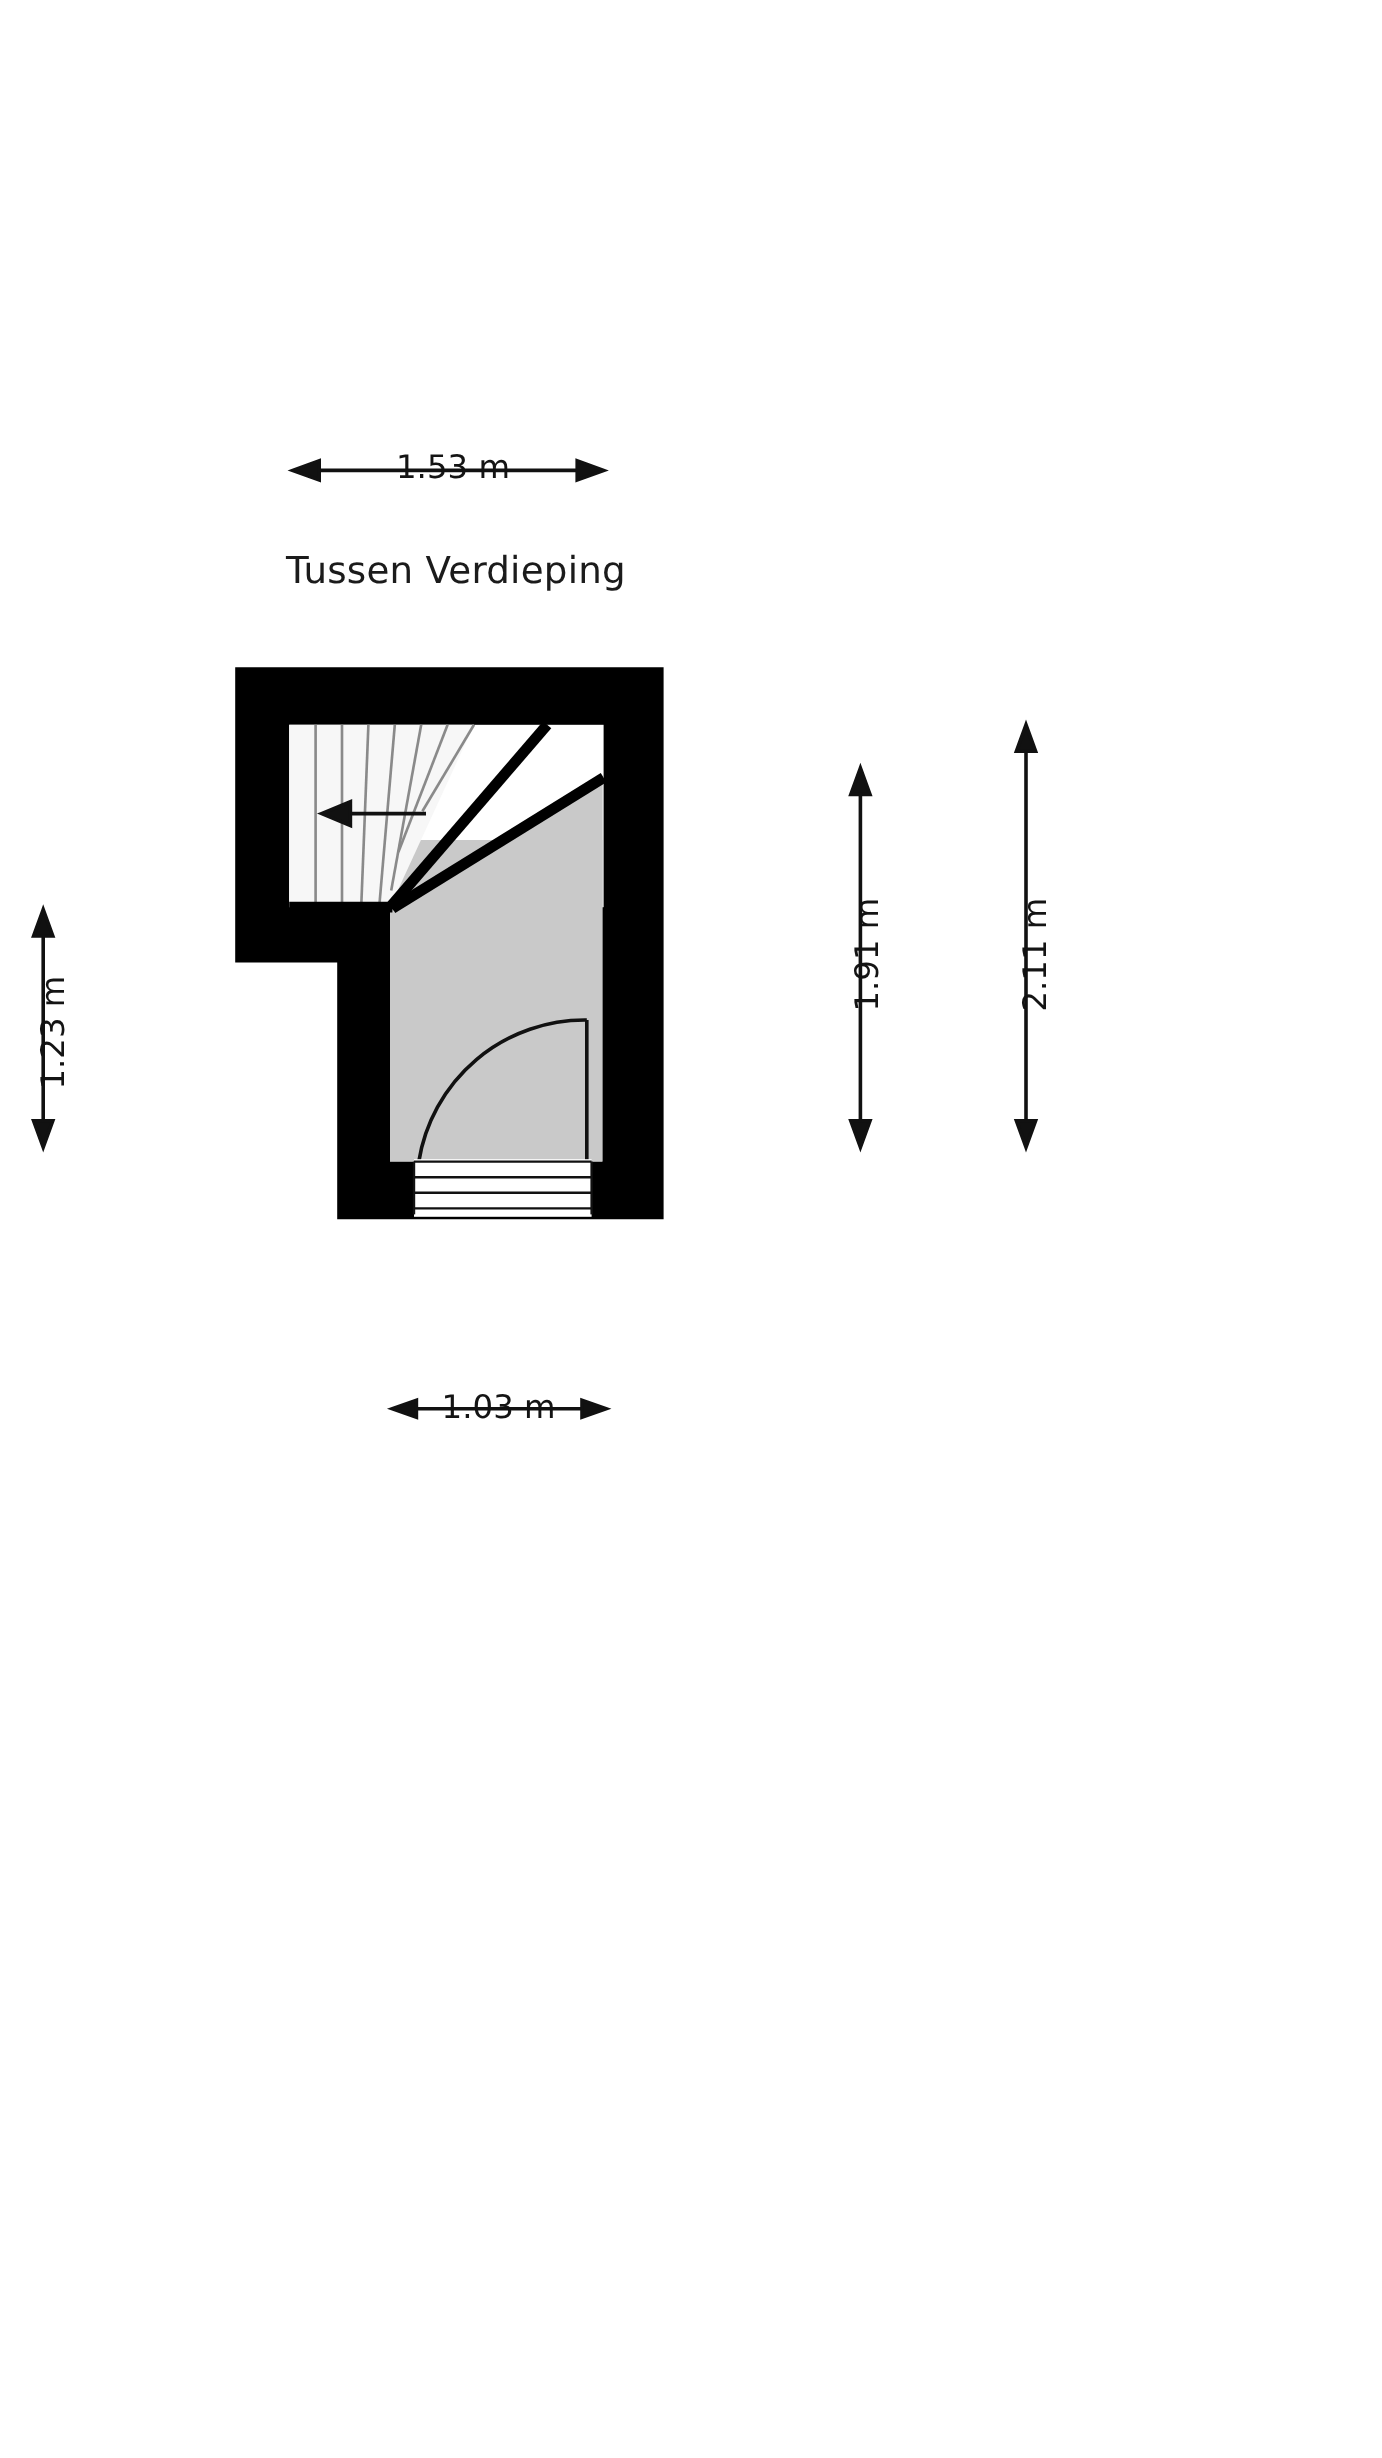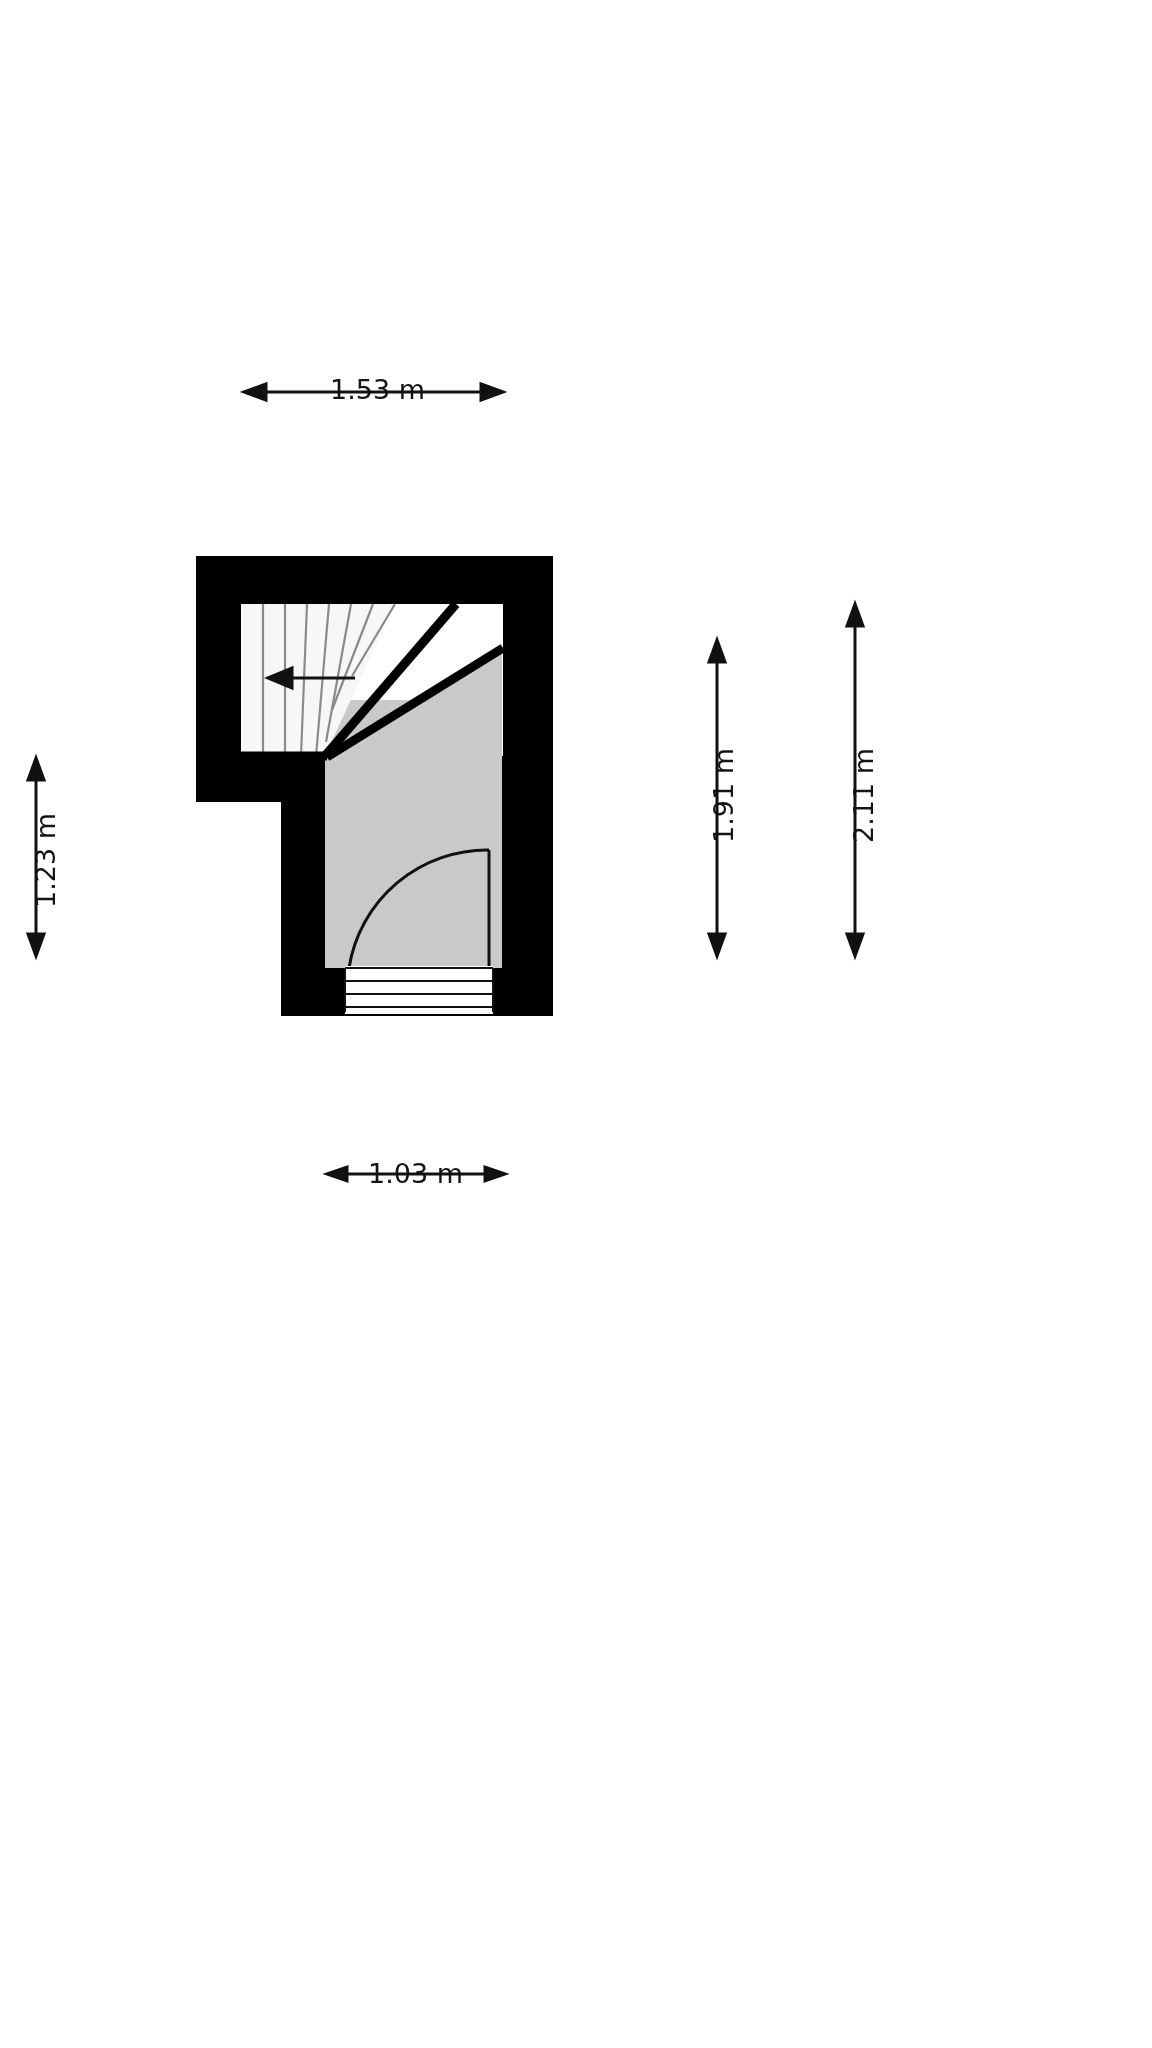--- a/index.html
+++ b/index.html
@@ -59,20 +59,21 @@
     white-space: nowrap;
   }
 </style>
 </head>
 <body>
 
 <div id="page">
 
   <div class="dim-label" style="left:330px; top:374px;">1.53 m</div>
 
+  <div class="plan-title">Tussen Verdieping</div>
 
   <div class="dim-label" style="left:368px; top:1158px;">1.03 m</div>
 
   <div class="dim-label vertical" style="left:-15px; top:845px; width:120px; text-align:center; transform:rotate(-90deg);">1.23 m</div>
 
   <div class="dim-label vertical" style="left:663px; top:780px; width:120px; text-align:center; transform:rotate(-90deg);">1.91 m</div>
 
   <div class="dim-label vertical" style="left:803px; top:780px; width:120px; text-align:center; transform:rotate(-90deg);">2.11 m</div>
 
   <div class="room-label" style="left:385px; top:793px;">Hal</div>

